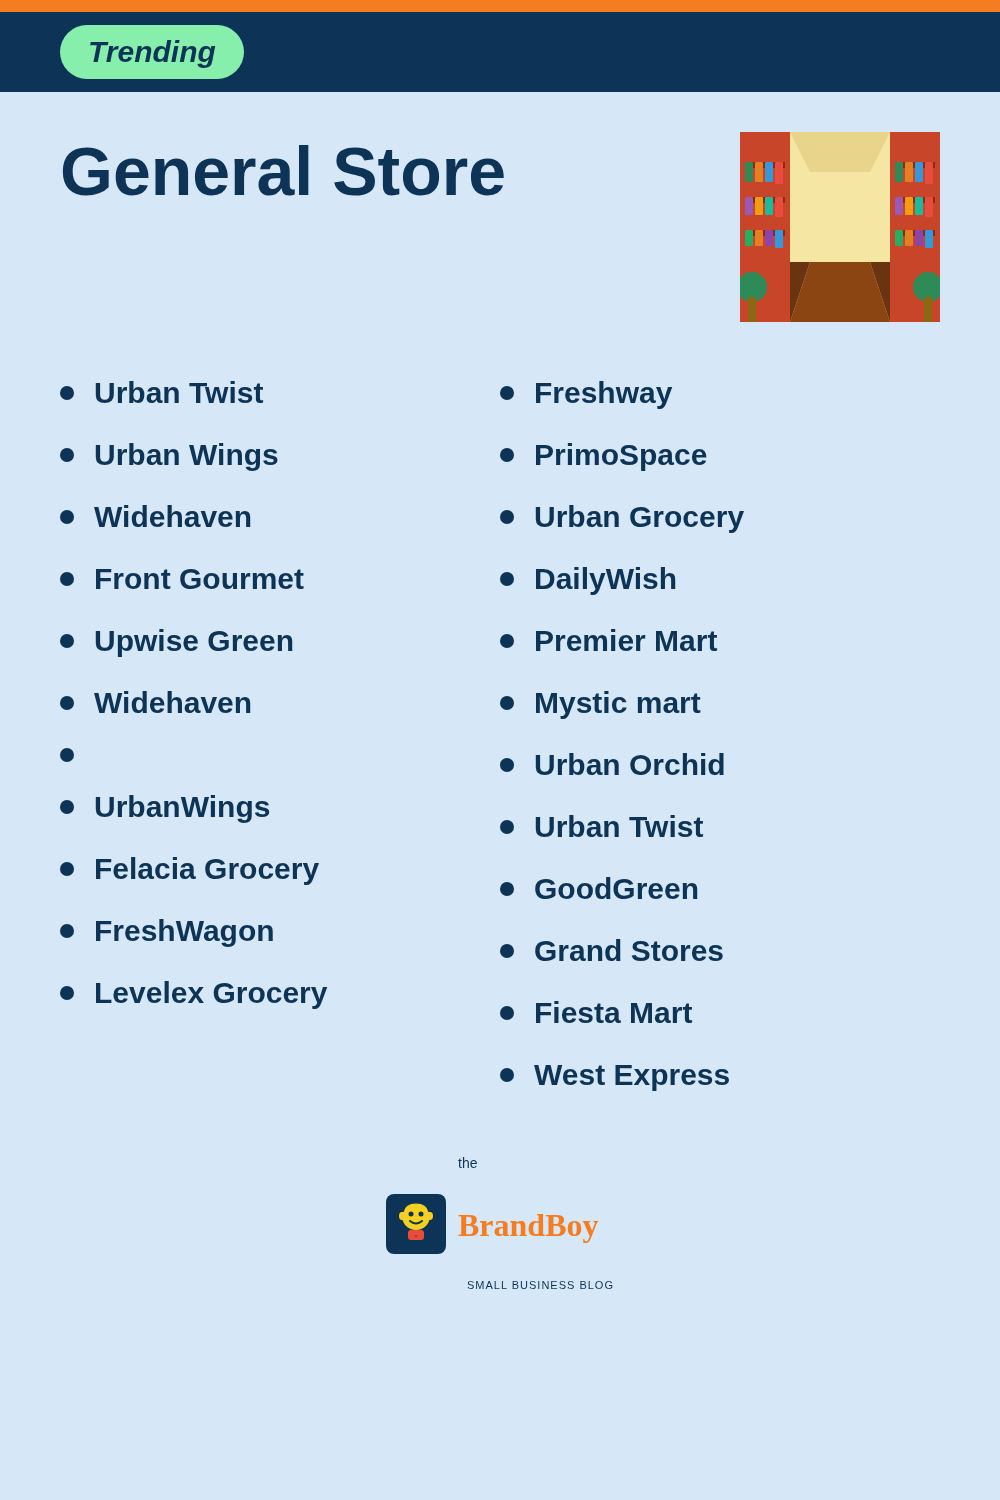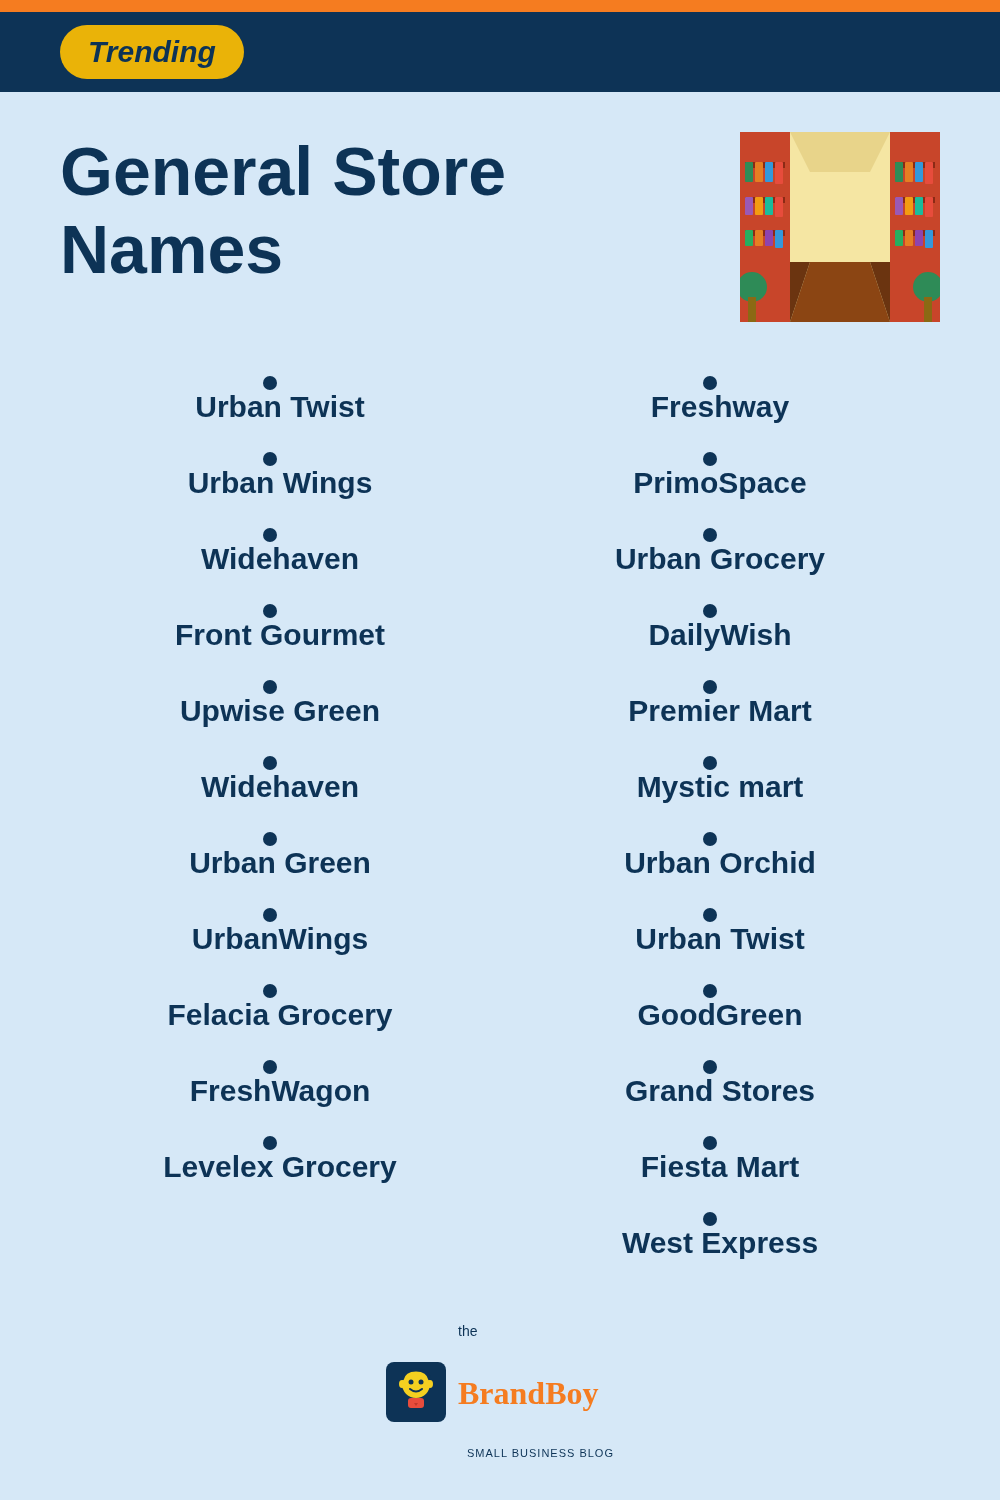--- a/index.html
+++ b/index.html
@@ -31,21 +31,21 @@
       position: absolute;
       top: 12px;
       left: 0;
       display: flex;
       align-items: center;
       padding-left: 60px;
     }
 
     
     .trending-badge {
-      background-color: #eab308;
+      background-color: #86efac;
       color: #0d3356;
       font-size: 30px;
       font-weight: bold;
       padding: 10px 28px;
       border-radius: 40px;
       font-family: Arial, sans-serif;
       font-style: italic;
     }
 
     
@@ -90,21 +90,20 @@
     }
 
     .name-item {
       display: flex;
       align-items: center;
       padding: 14px 0;
       color: #0d3356;
       font-size: 30px;
       font-weight: bold;
       font-family: Arial, sans-serif;
-      flex-direction: column;
     }
 
     .bullet {
       width: 14px;
       height: 14px;
       background-color: #0d3356;
       border-radius: 50%;
       margin-right: 20px;
       flex-shrink: 0;
     }
@@ -169,21 +168,20 @@
 
 <div class="header-band">
   <div class="trending-badge">Trending</div>
 </div>
 
 <div class="main-content">
 
   <div class="title-section">
     <div class="page-title">
       <span>General Store</span><br>
-      <span>Names</span>
     </div>
 
     <svg class="store-illustration" viewBox="0 0 200 190" xmlns="http://www.w3.org/2000/svg">
 
       <rect width="200" height="190" rx="8" fill="#f5e6a3"></rect>
 
       <rect x="80" y="10" width="40" height="8" fill="#8b6914" rx="2"></rect>
       <rect x="90" y="18" width="20" height="12" fill="#f0c040" rx="2"></rect>
 
       <rect x="0" y="0" width="50" height="190" fill="#c8452a"></rect>
@@ -254,21 +252,20 @@
         <div class="name-item">
           <div class="bullet"></div>
           <span>Upwise Green</span>
         </div>
         <div class="name-item">
           <div class="bullet"></div>
           <span>Widehaven</span>
         </div>
         <div class="name-item">
           <div class="bullet"></div>
-          <span>Urban Green</span>
         </div>
         <div class="name-item">
           <div class="bullet"></div>
           <span>UrbanWings</span>
         </div>
         <div class="name-item">
           <div class="bullet"></div>
           <span>Felacia Grocery</span>
         </div>
         <div class="name-item">

